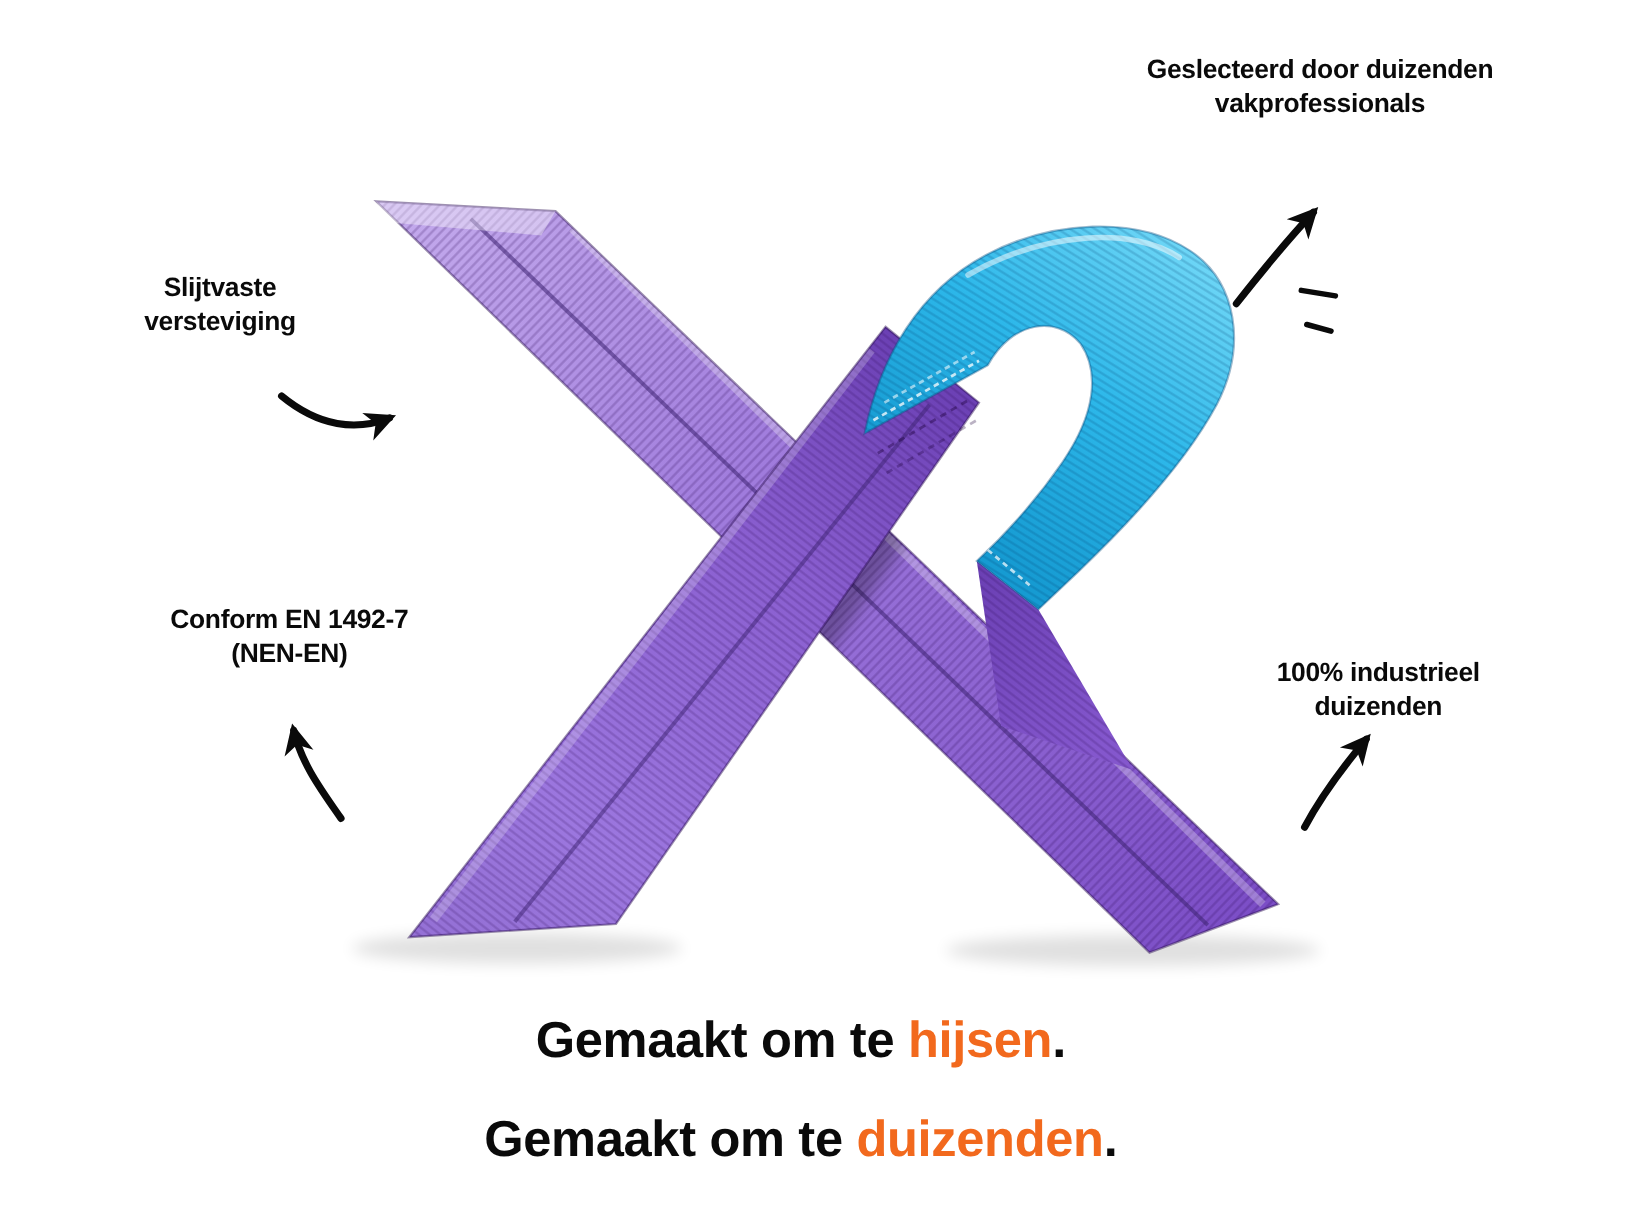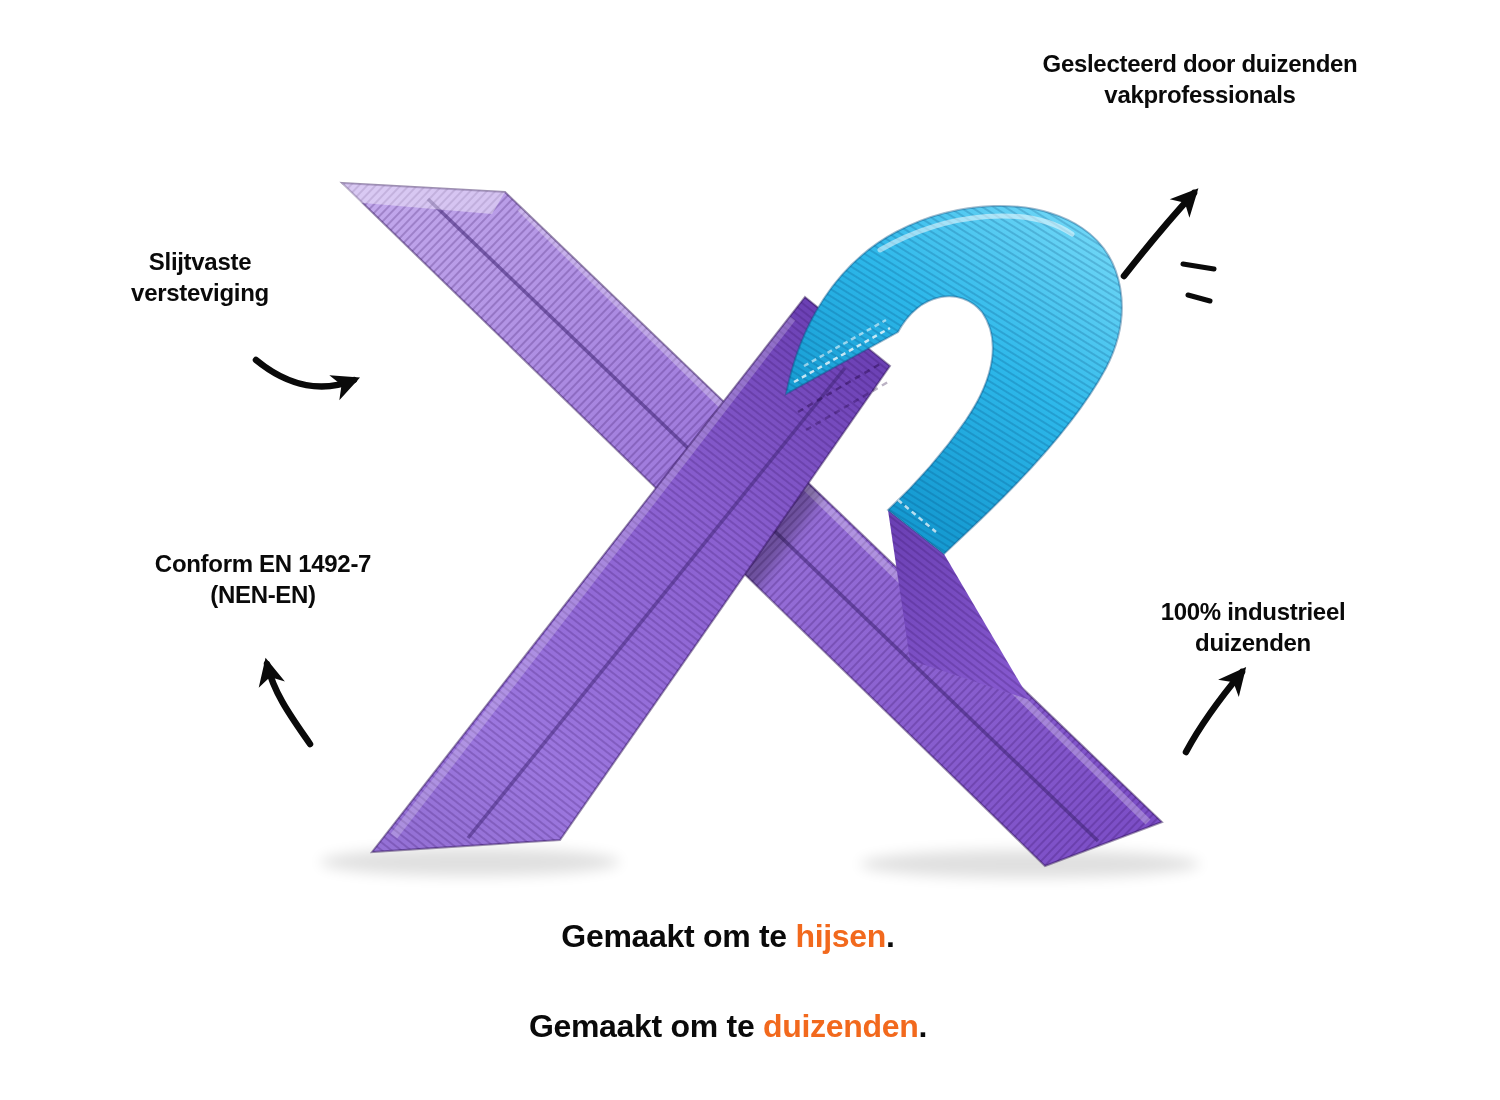--- a/index.html
+++ b/index.html
@@ -3,21 +3,21 @@
 <meta charset="utf-8">
 <style>
   * { margin:0; padding:0; box-sizing:border-box; }
   html,body { width:1500px; height:1100px; overflow:hidden; background:#fff;
               font-family:"Liberation Sans", sans-serif; }
   .stage { position:relative; width:1500px; height:1100px; background:var(--background,#ffffff); }
   .svg-layer { position:absolute; left:0; top:0; width:1500px; height:1100px; }
   .label { position:absolute; transform:translateX(-50%); text-align:center;
            font-weight:bold; font-size:24px; line-height:1.3; letter-spacing:-0.3px;
            color:var(--text-black,#0a0a0a); white-space:nowrap; }
-  .tagline { position:absolute; transform:translateX(-50%); font-weight:bold; font-size:32px;
+  .tagline { position:absolute; transform:translateX(-50%); font-weight:bold; font-size:46px;
              letter-spacing:-0.3px; color:var(--text-black,#0a0a0a); white-space:nowrap; }
   .tagline .hl { color:var(--accent-orange,#F2691D); }
 </style>
 </head>
 <body>
 
 <div class="stage">
 
   <svg class="svg-layer" viewBox="0 0 1500 1100">
     <defs>

